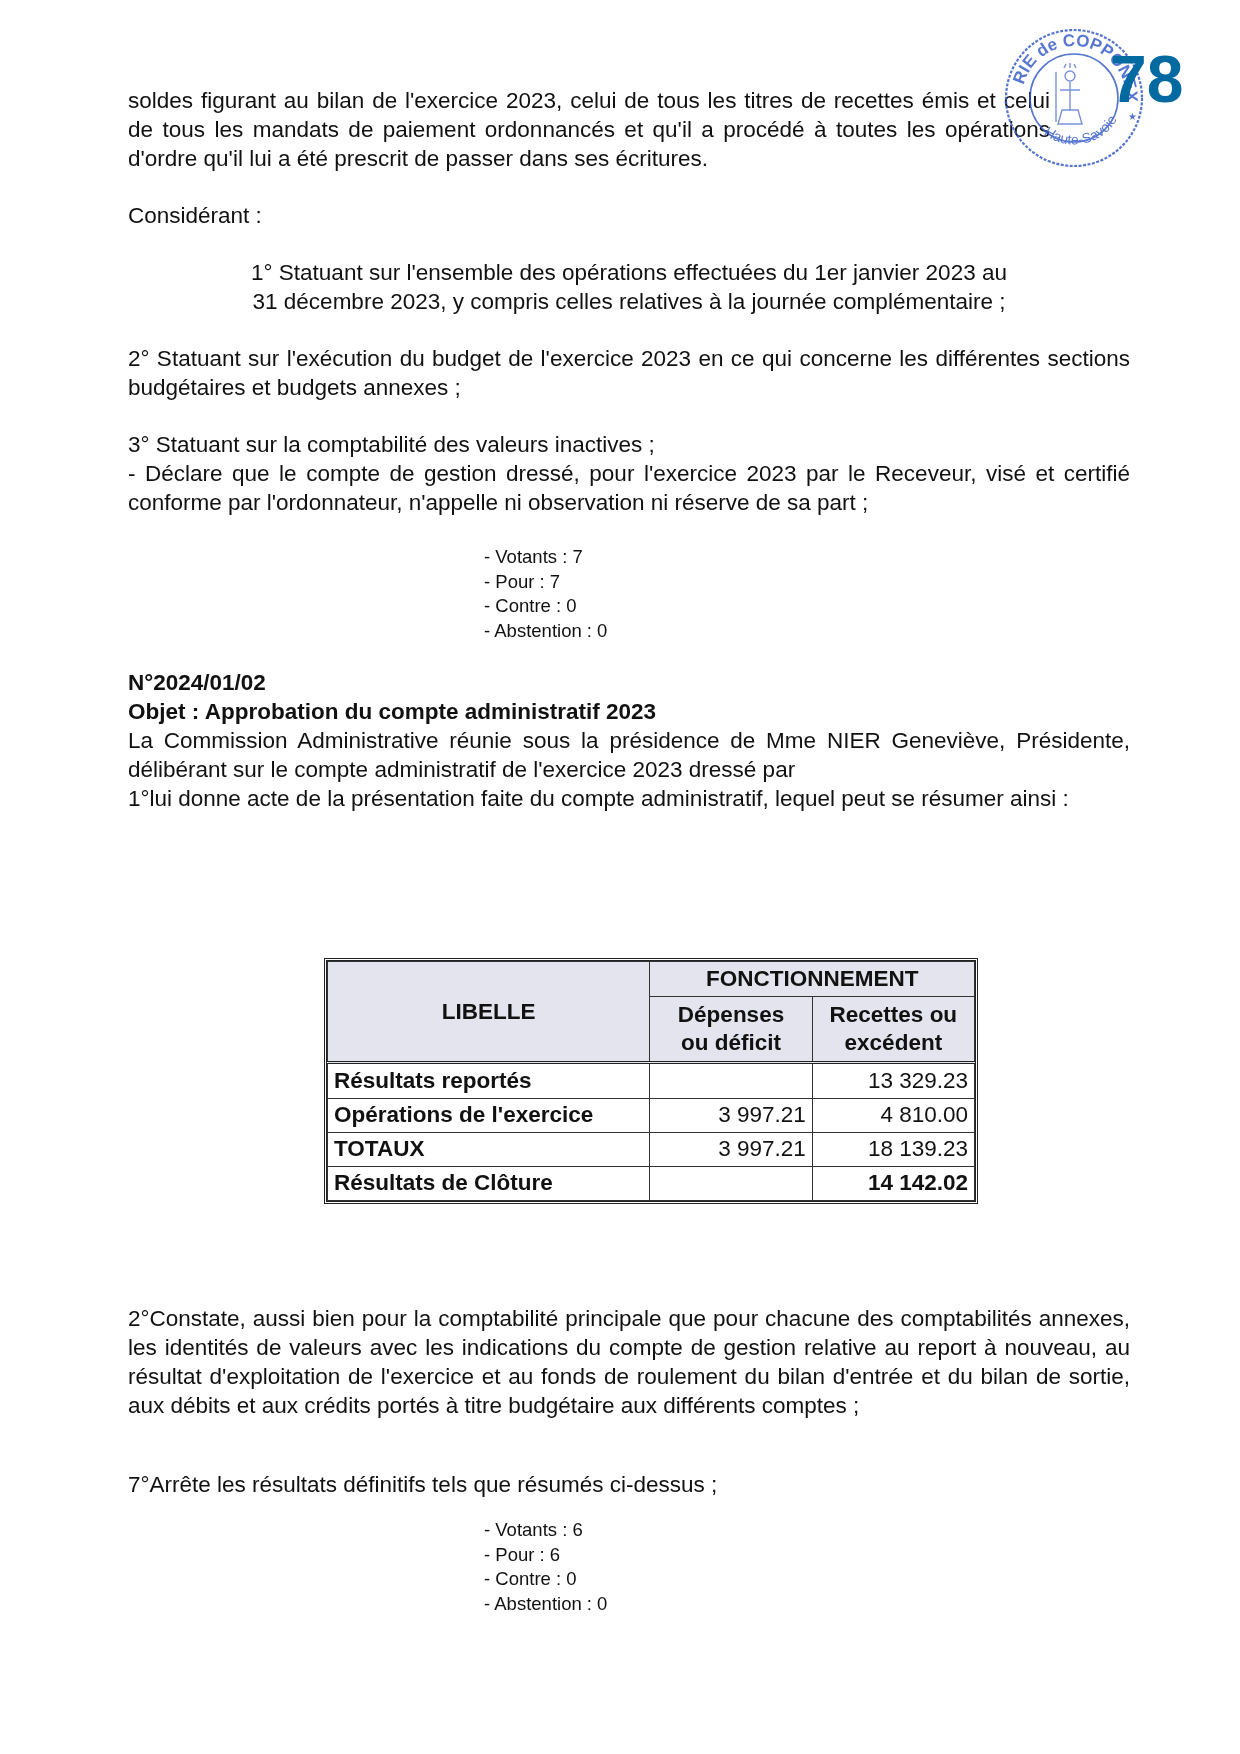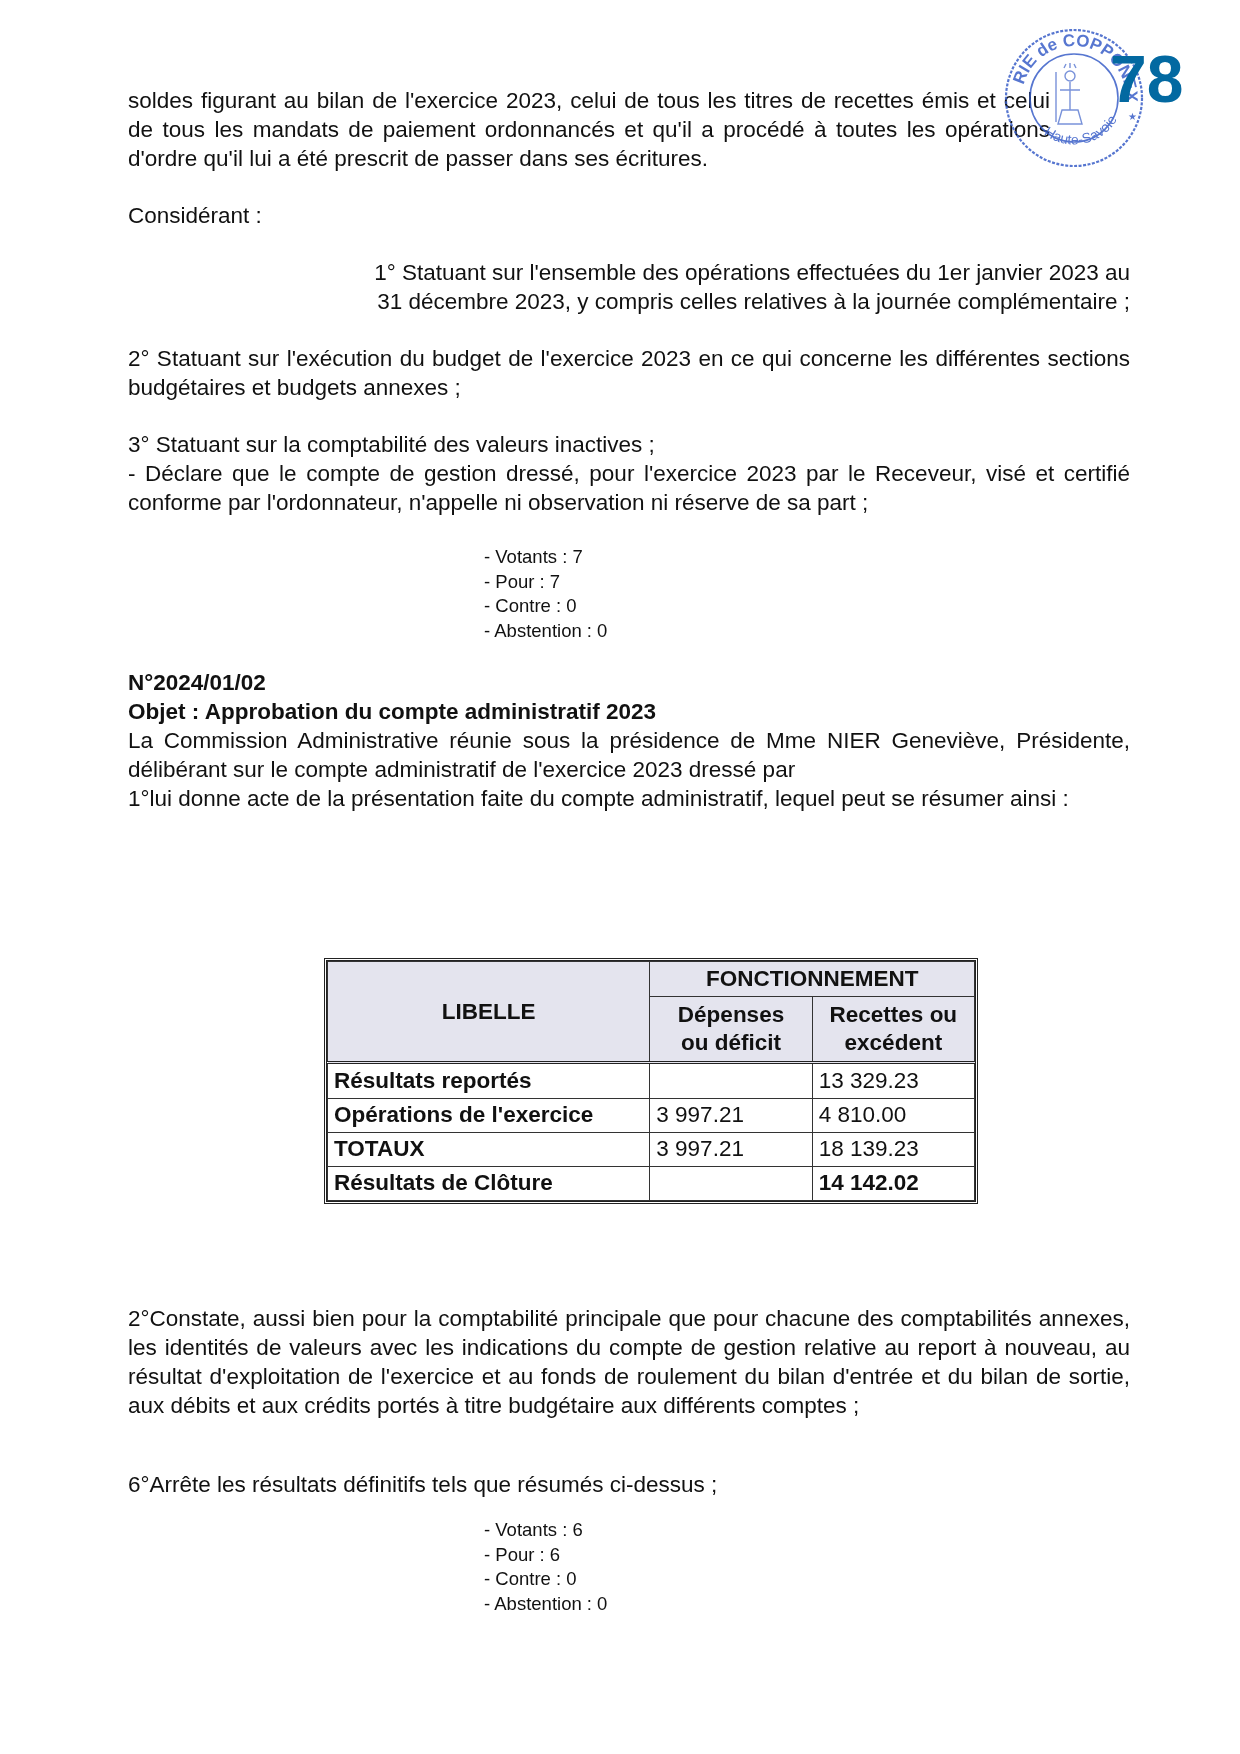--- a/index.html
+++ b/index.html
@@ -85,21 +85,21 @@
     }
     table.ca-table tr.head-bottom th {
       border-bottom: 3px double #222;
     }
     table.ca-table td.label {
       font-weight: bold;
       text-align: left;
       width: 312px;
     }
     table.ca-table td.num {
-      text-align: left;
+      text-align: right;
       width: 150px;
     }
     table.ca-table td.num.strong { font-weight: bold; }
     table.ca-table tr.body-row td {
       height: 33px;
       line-height: 30px;
     }
   </style>
 </head>
 <body>
@@ -129,21 +129,21 @@
 </svg>
 
 <div class="text-block" style="top:86px;">
   <p style="padding-right:80px;">soldes figurant au bilan de l'exercice 2023, celui de tous les titres de recettes émis et celui de tous les mandats de paiement ordonnancés et qu'il a procédé à toutes les opérations d'ordre qu'il lui a été prescrit de passer dans ses écritures.</p>
 </div>
 
 <div class="text-block" style="top:201px;">
   <p>Considérant :</p>
 </div>
 
-<div class="text-block" style="top:258px; text-align:right;">
+<div class="text-block" style="top:258px; text-align:center;">
   <p>1° Statuant sur l'ensemble des opérations effectuées du 1er janvier 2023 au</p>
   <p>31 décembre 2023, y compris celles relatives à la journée complémentaire ;</p>
 </div>
 
 <div class="text-block" style="top:344px;">
   <p>2° Statuant sur l'exécution du budget de l'exercice 2023 en ce qui concerne les différentes sections budgétaires et budgets annexes ;</p>
 </div>
 
 <div class="text-block" style="top:430px;">
   <p>3° Statuant sur la comptabilité des valeurs inactives ;</p>
@@ -203,21 +203,21 @@
     </tr>
   </tbody>
     </table>
 </div>
 
 <div class="text-block" style="top:1304px;">
   <p>2°Constate, aussi bien pour la comptabilité principale que pour chacune des comptabilités annexes, les identités de valeurs avec les indications du compte de gestion relative au report à nouveau, au résultat d'exploitation de l'exercice et au fonds de roulement du bilan d'entrée et du bilan de sortie, aux débits et aux crédits portés à titre budgétaire aux différents comptes ;</p>
 </div>
 
 <div class="text-block" style="top:1470px;">
-  <p>6°Arrête les résultats définitifs tels que résumés ci-dessus ;</p>
+  <p>7°Arrête les résultats définitifs tels que résumés ci-dessus ;</p>
 </div>
 
 <div class="votes" style="top:1518px;">
   <div>- Votants : 6</div>
   <div>- Pour : 6</div>
   <div>- Contre : 0</div>
   <div>- Abstention : 0</div>
 </div>
 
 </body></html>

